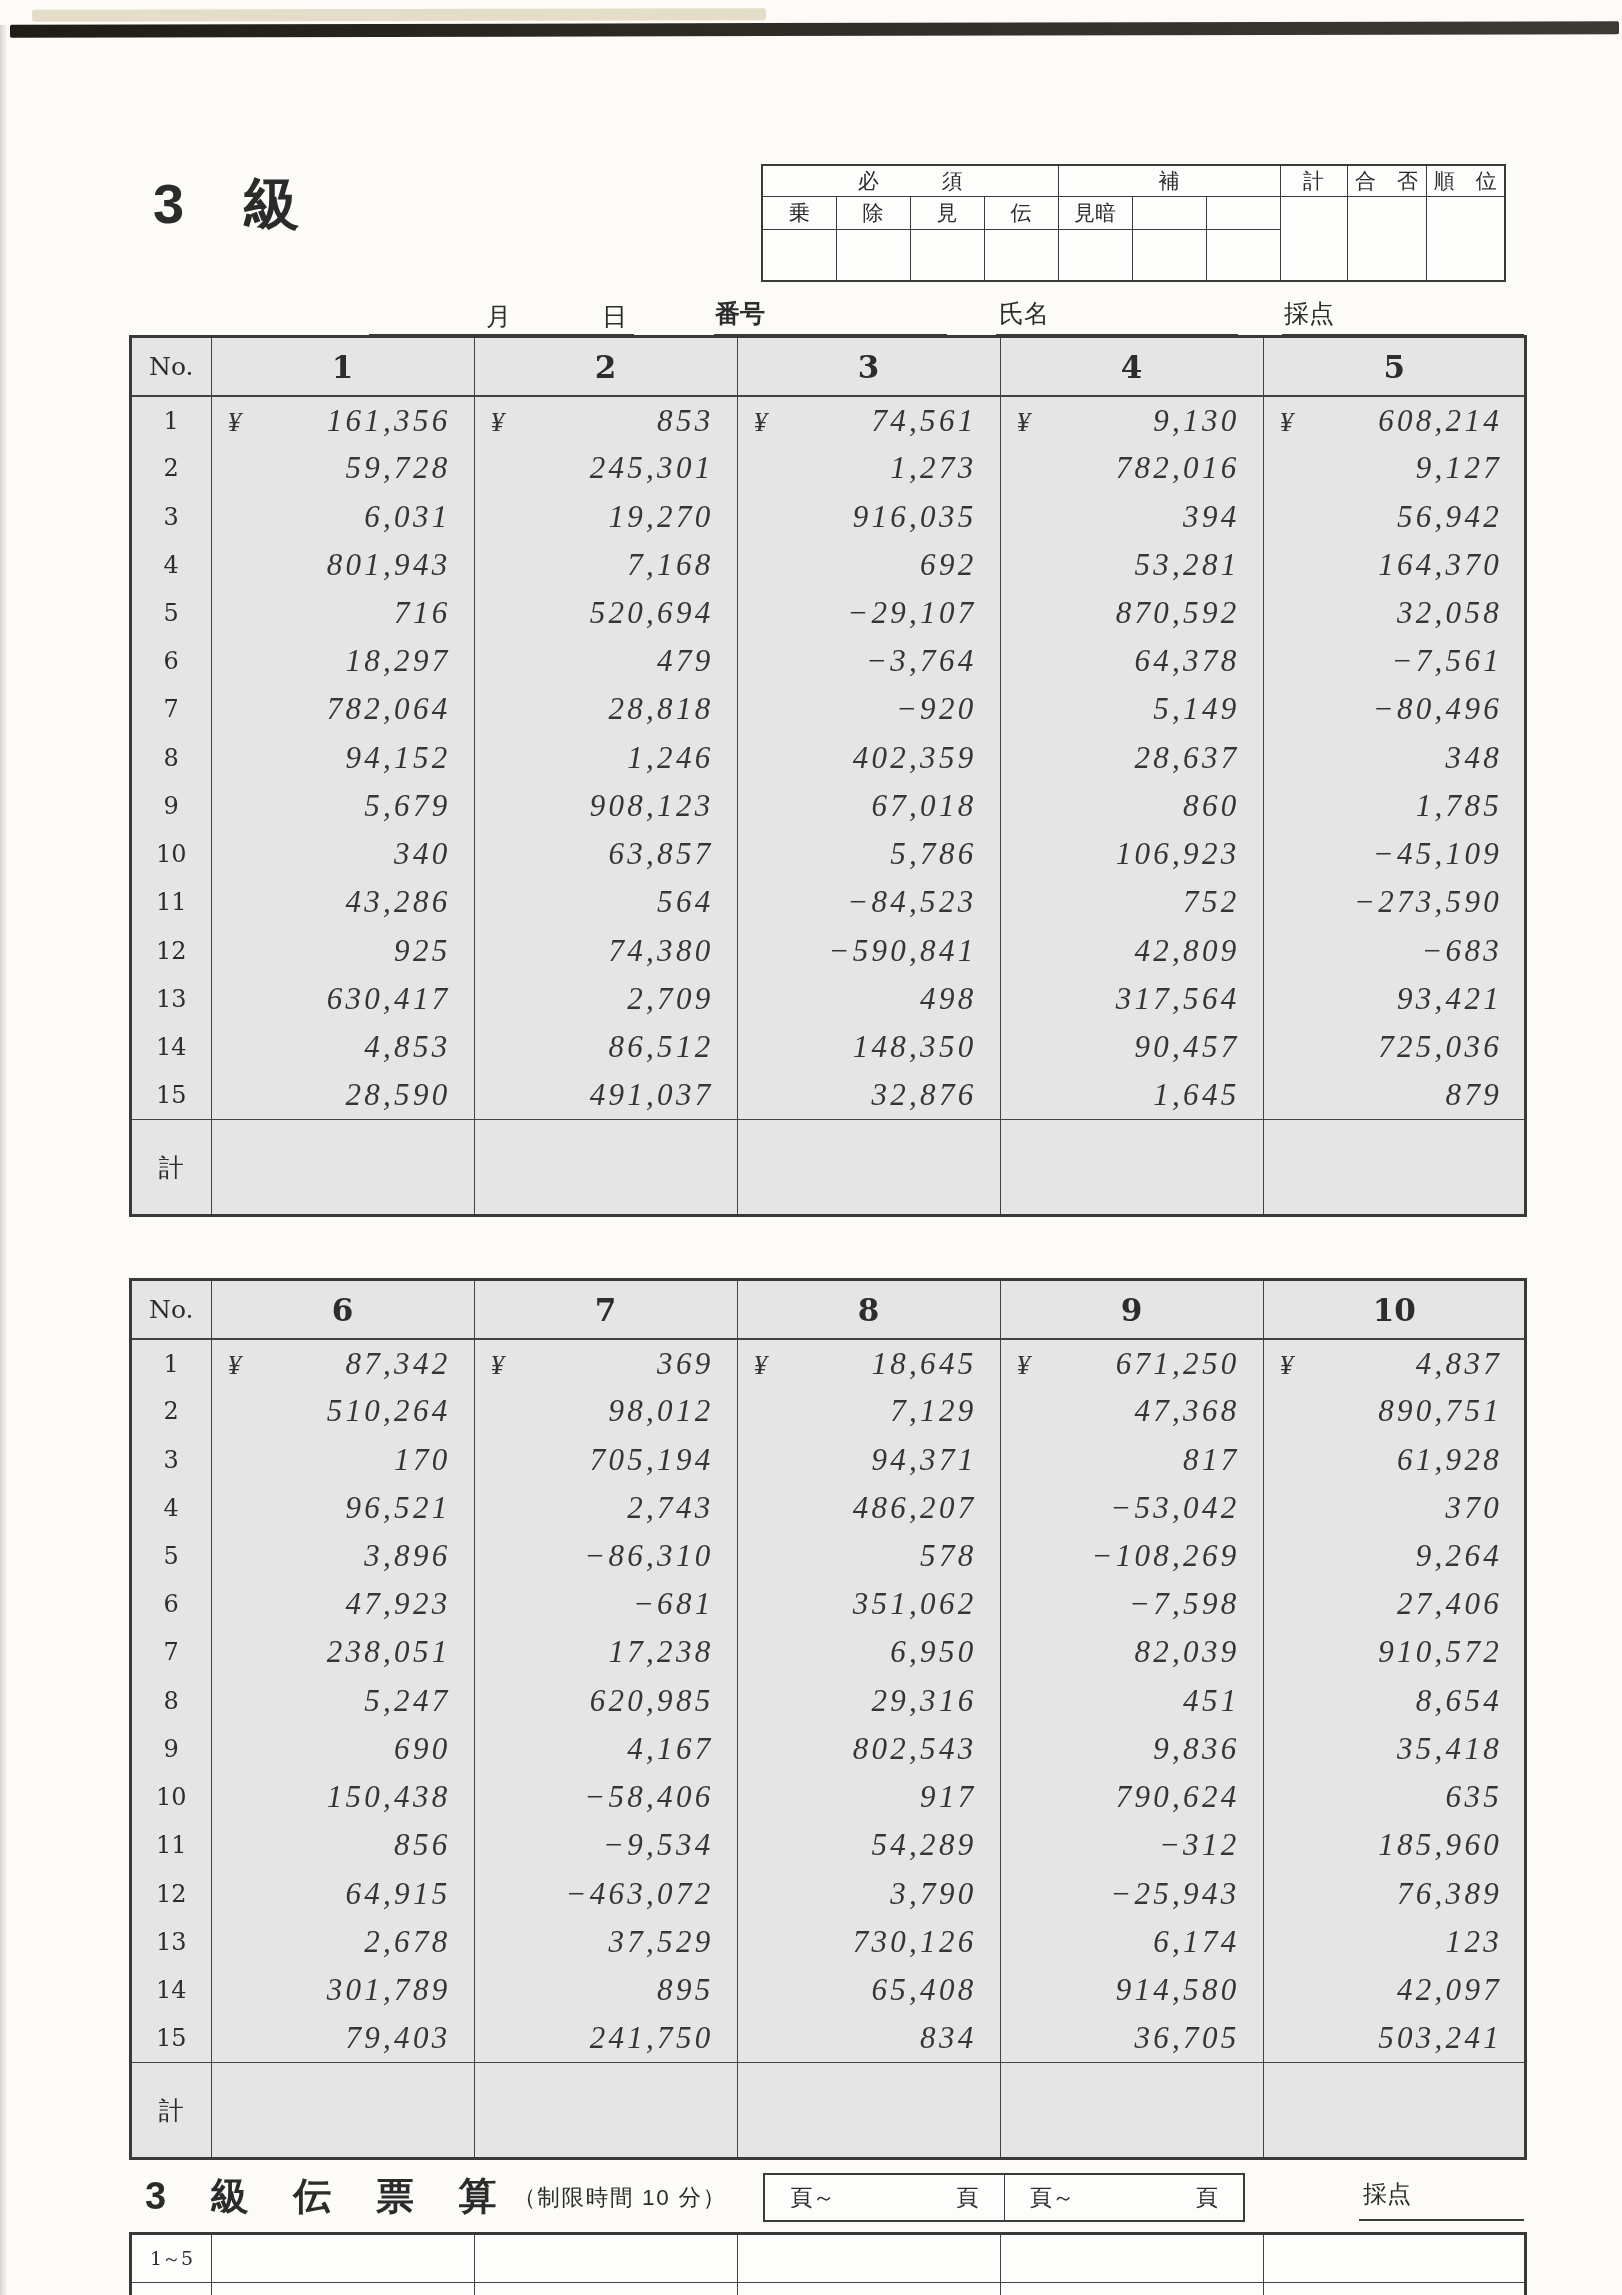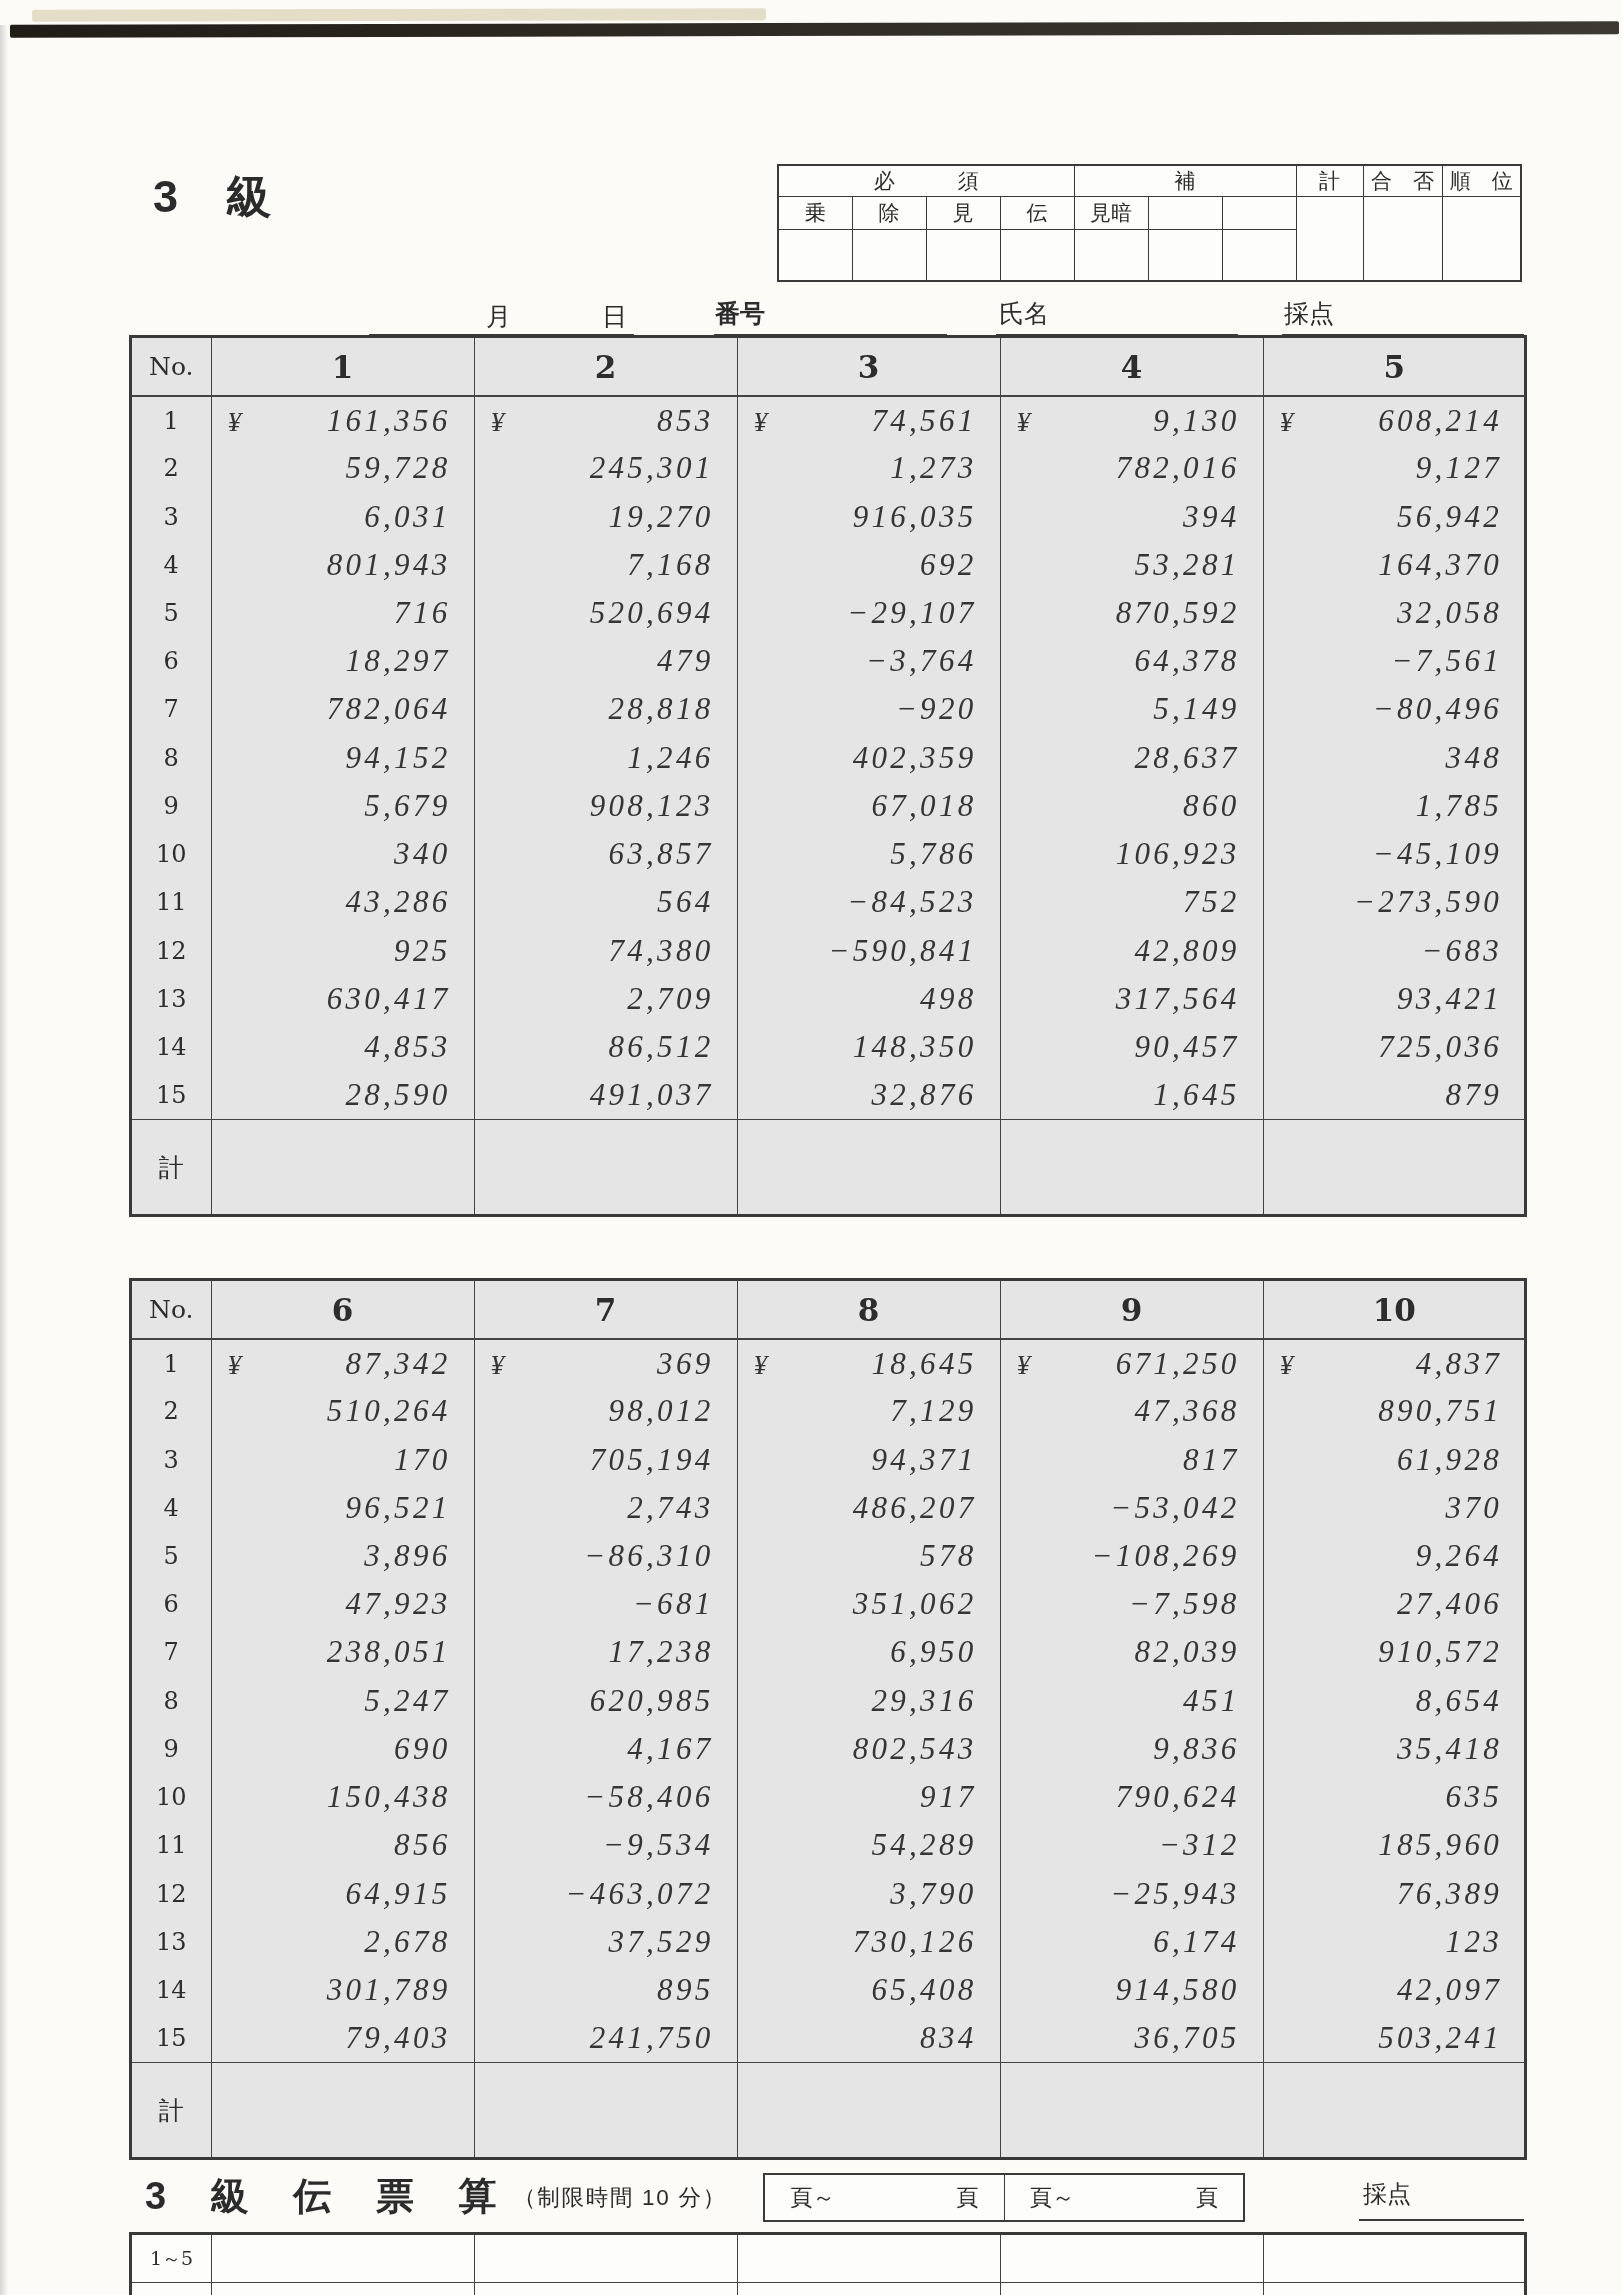--- a/index.html
+++ b/index.html
@@ -3,25 +3,25 @@
 <meta charset="utf-8">
 <style>
   html,body{margin:0;padding:0;}
   body{width:1623px;height:2295px;background:#e9e7e2;font-family:"Liberation Sans",sans-serif;}
   .sheet{position:relative;width:1623px;height:2295px;background:#fcfbf8;overflow:hidden;color:#2e2e2e;}
   
   .scan-line-tan{position:absolute;left:32px;top:9.2px;width:734px;height:11.7px;background:#c8bb90;opacity:.45;transform:rotate(-.12deg);border-radius:2.5px;}
   .scan-line-dark{position:absolute;left:10px;top:22.5px;width:1609px;height:12.5px;background:linear-gradient(to right,#1f1d15,#33302a 60%,#3c3a33);transform:rotate(-.12deg);border-radius:1.7px;}
   .scan-edge-left{position:absolute;left:0;top:25px;width:7.5px;height:2270px;background:linear-gradient(to right,#b9b7b2,rgba(185,183,178,0));opacity:.55;}
   
-  .grade{position:absolute;left:153px;top:167px;font-size:45px;font-weight:bold;letter-spacing:1.7px;color:#2b2b2b;}
+  .grade{position:absolute;left:153px;top:167px;font-size:56px;font-weight:bold;letter-spacing:1.7px;color:#2b2b2b;}
   .title{position:absolute;left:153px;top:244px;font-size:39px;font-weight:bold;letter-spacing:7.5px;color:#2b2b2b;white-space:nowrap;}
   .title .tlimit{font-size:23px;font-weight:normal;letter-spacing:1.7px;margin-left:11.7px;vertical-align:5px;}
   
-  .score-box{position:absolute;left:777px;top:164px;}
+  .score-box{position:absolute;left:761px;top:164px;}
   table.score{border-collapse:collapse;border:2.5px solid #3a3a3a;background:#fdfdfb;}
   table.score th,table.score td{border:1.7px solid #3a3a3a;font-weight:normal;text-align:center;color:#2c2c2c;padding:0;}
   table.score tr.r1 th{height:30px;font-size:21px;}
   table.score tr.r2 td{height:32px;font-size:21px;}
   table.score tr.r3 td{height:50px;}
   
   .fieldlabel{position:absolute;font-size:25px;color:#2c2c2c;}
   .fieldline{position:absolute;height:1.7px;background:#3a3a3a;}
   
   .tblwrap{position:absolute;left:129px;width:1392px;height:876px;border:3.3px solid #393939;background:#e5e5e5;}

